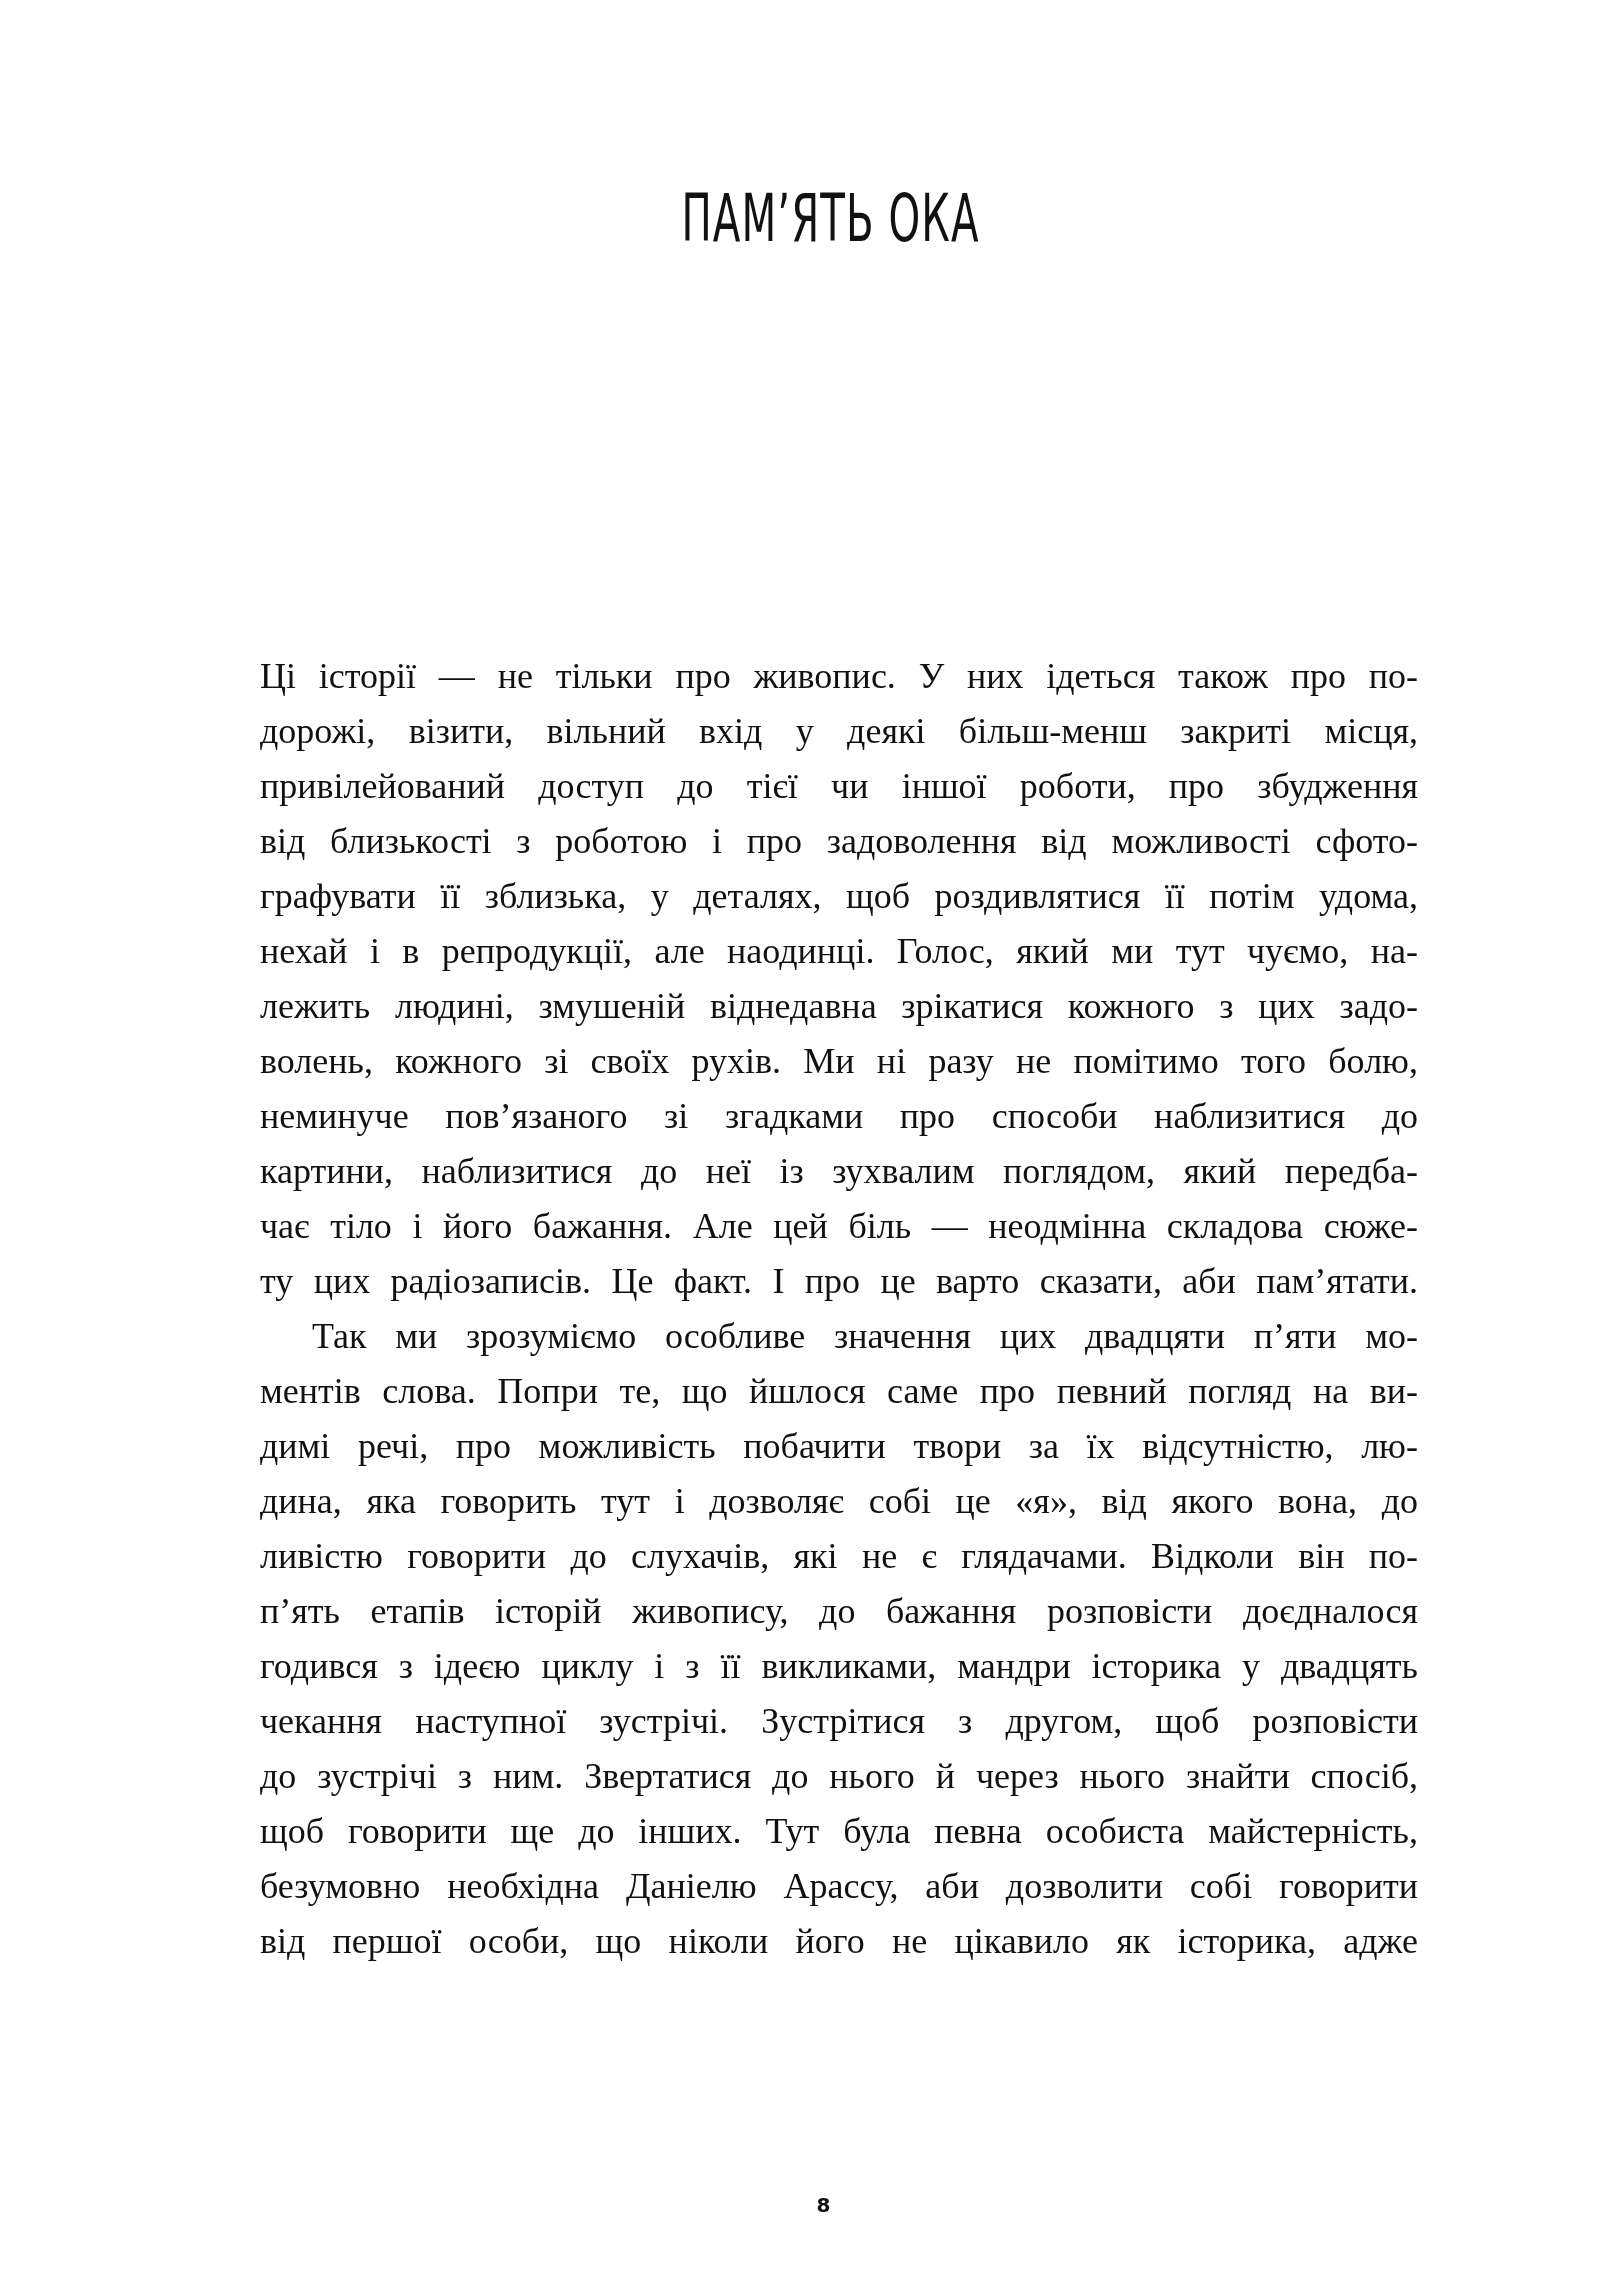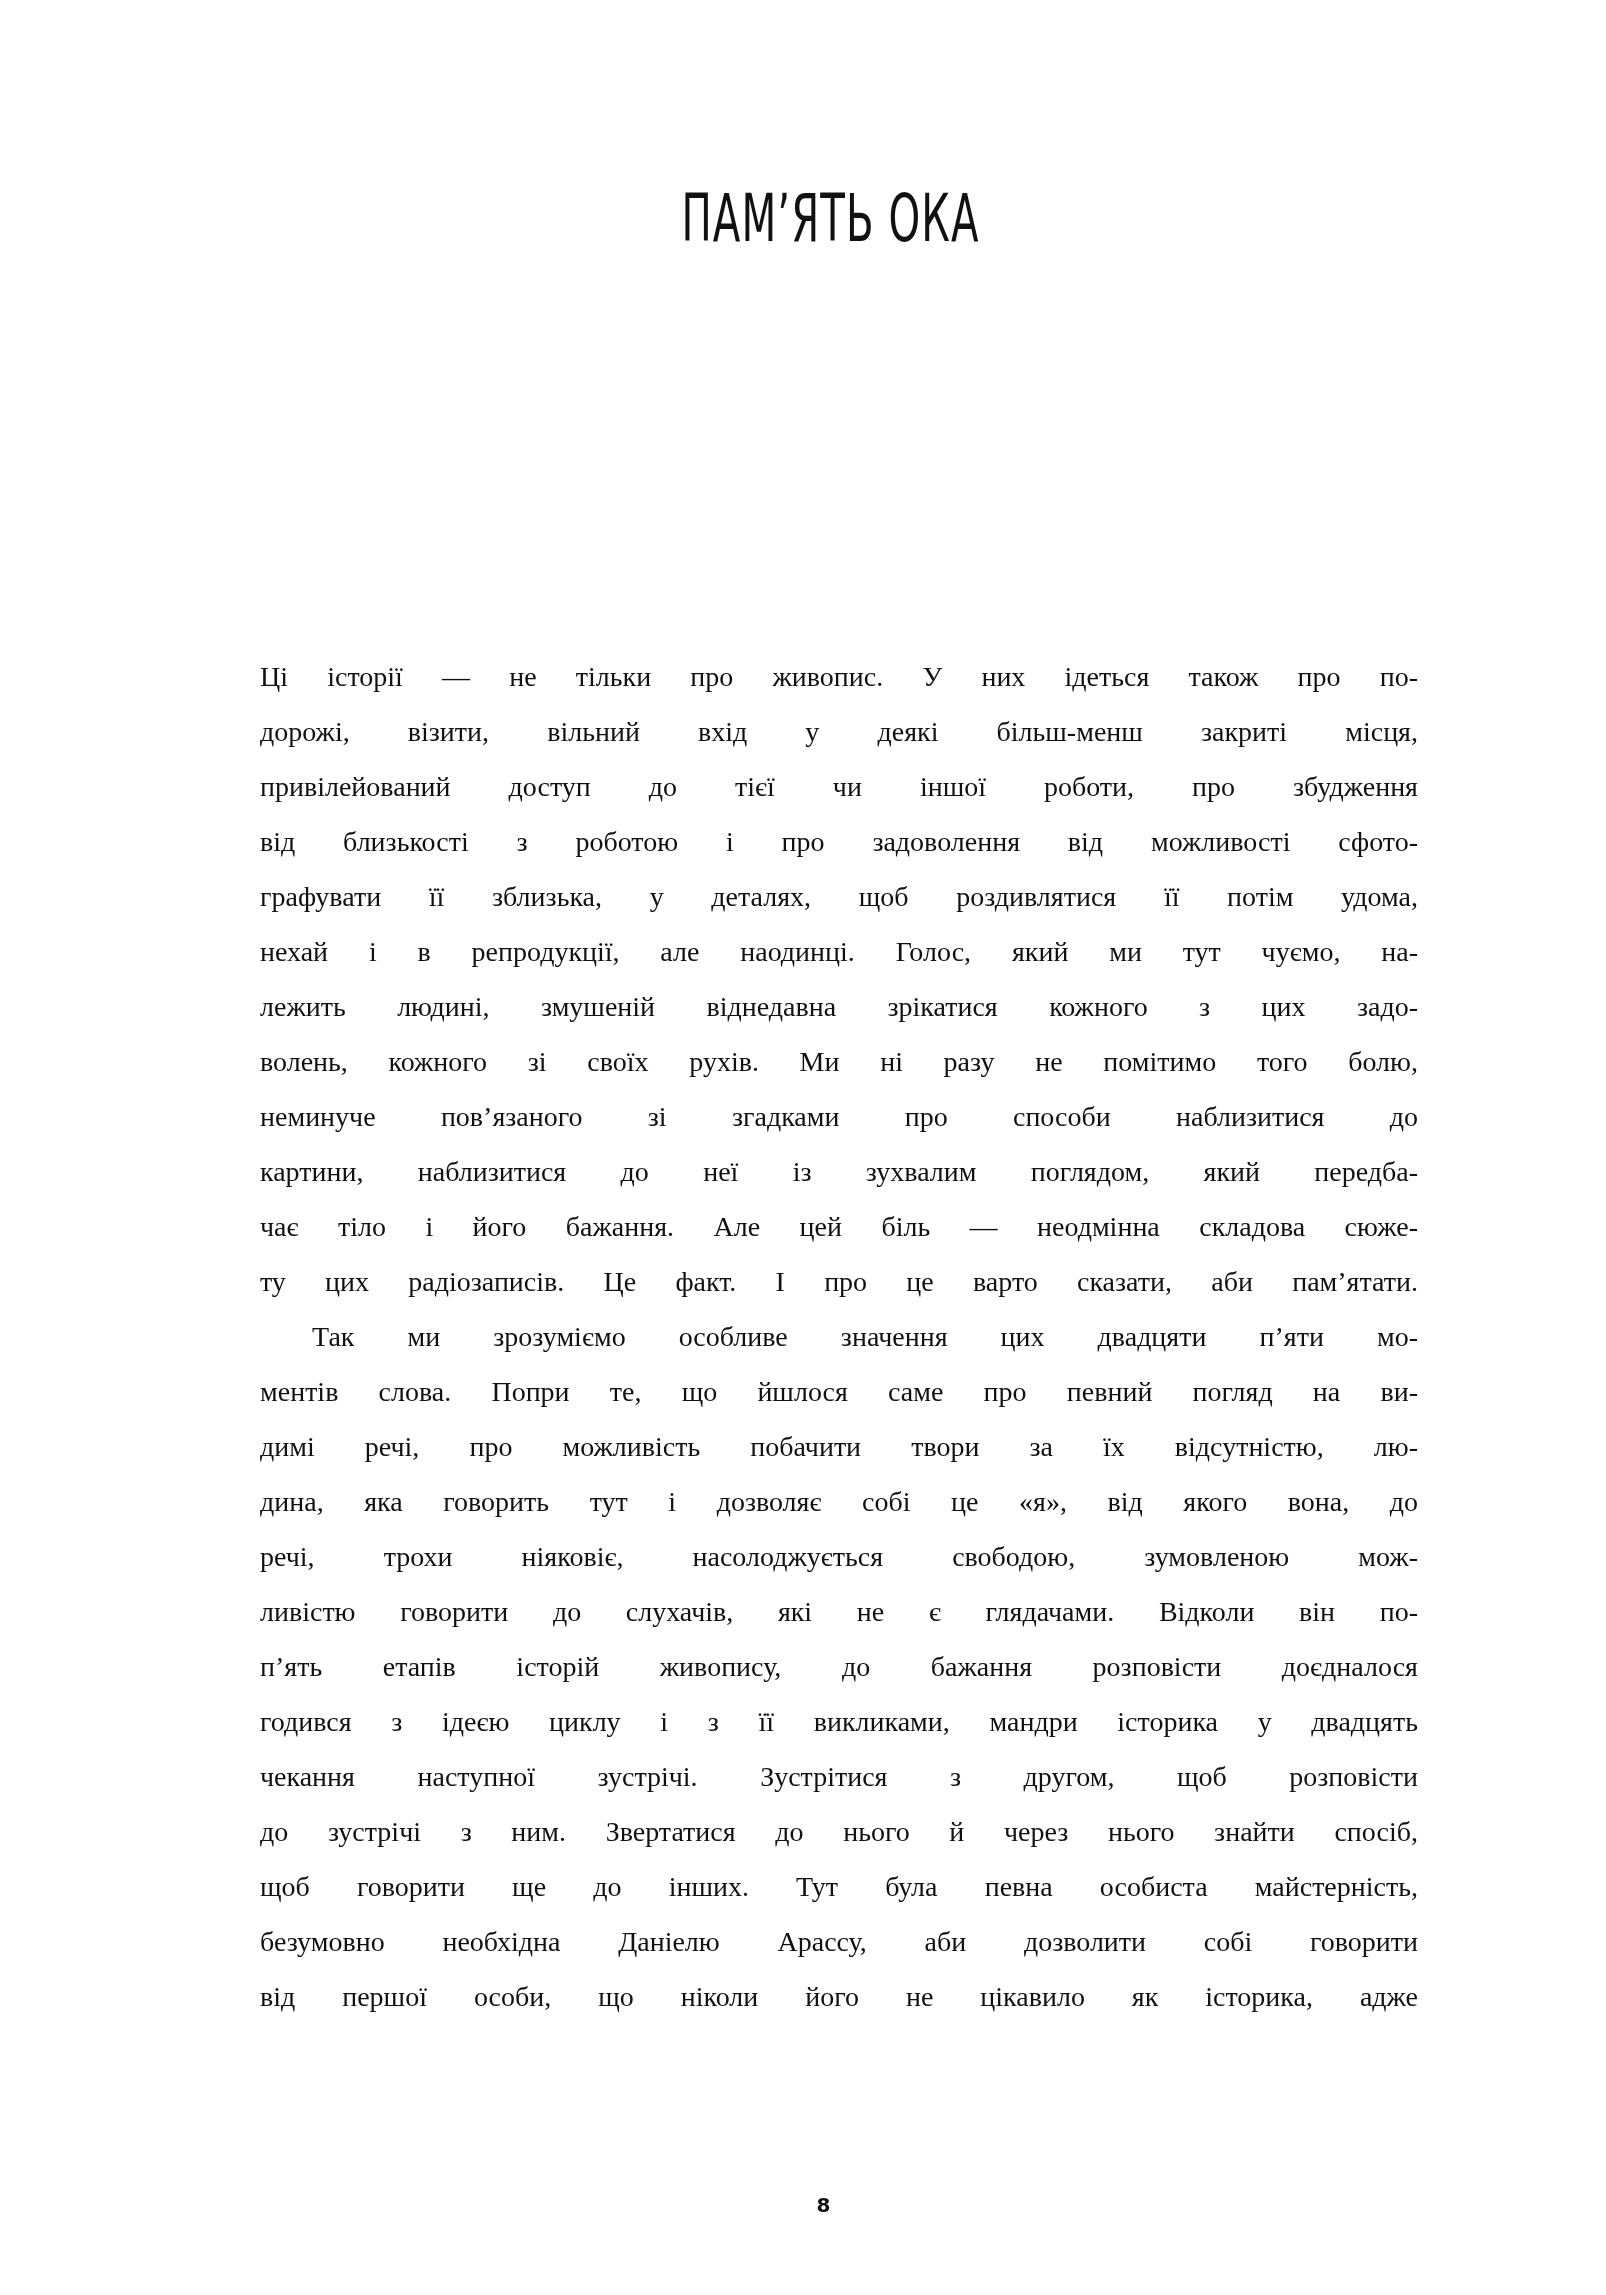--- a/index.html
+++ b/index.html
@@ -37,21 +37,21 @@
       transform-origin: 822px 0;
       color: #111111;
       margin: 0;
     }
     .body-text {
       position: absolute;
       top: 649px;
       left: 240px;
       width: 1158px;
       font-family: "Liberation Serif", serif;
-      font-size: 28px;
+      font-size: 36px;
       line-height: 55px;
       color: #111111;
     }
     .line {
       display: block;
       white-space: nowrap;
       text-align: justify;
       text-align-last: justify;
       height: 55px;
       overflow: visible;
@@ -93,21 +93,20 @@
       <span class="line">картини, наблизитися до неї із зухвалим поглядом, який передба-</span>
       <span class="line">чає тіло і його бажання. Але цей біль — неодмінна складова сюже-</span>
       <span class="line">ту цих радіозаписів. Це факт. І про це варто сказати, аби пам’ятати.</span>
     </div>
 
     <div>
       <span class="line indent">Так ми зрозуміємо особливе значення цих двадцяти п’яти мо-</span>
       <span class="line">ментів слова. Попри те, що йшлося саме про певний погляд на ви-</span>
       <span class="line">димі речі, про можливість побачити твори за їх відсутністю, лю-</span>
       <span class="line">дина, яка говорить тут і дозволяє собі це «я», від якого вона, до</span>
-      <span class="line">речі, трохи ніяковіє, насолоджується свободою, зумовленою мож-</span>
       <span class="line">ливістю говорити до слухачів, які не є глядачами. Відколи він по-</span>
       <span class="line">п’ять етапів історій живопису, до бажання розповісти доєдналося</span>
       <span class="line">годився з ідеєю циклу і з її викликами, мандри історика у двадцять</span>
       <span class="line">чекання наступної зустрічі. Зустрітися з другом, щоб розповісти</span>
       <span class="line">до зустрічі з ним. Звертатися до нього й через нього знайти спосіб,</span>
       <span class="line">щоб говорити ще до інших. Тут була певна особиста майстерність,</span>
       <span class="line">безумовно необхідна Даніелю Арассу, аби дозволити собі говорити</span>
       <span class="line">від першої особи, що ніколи його не цікавило як історика, адже</span>
     </div>
   </div>

